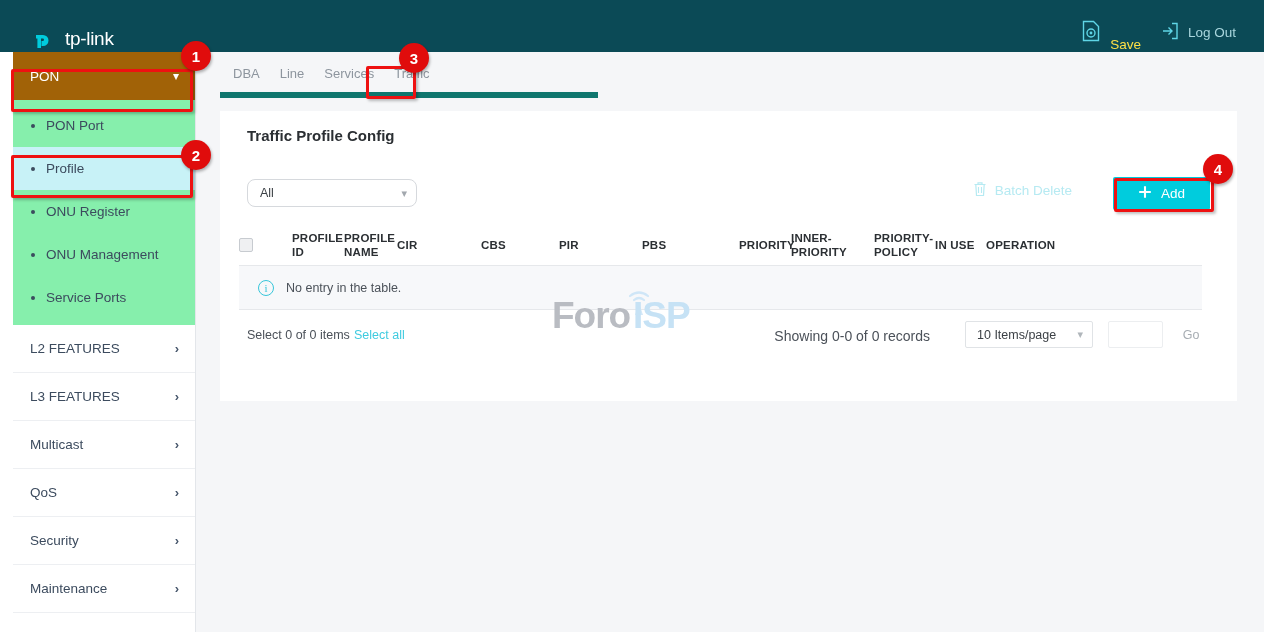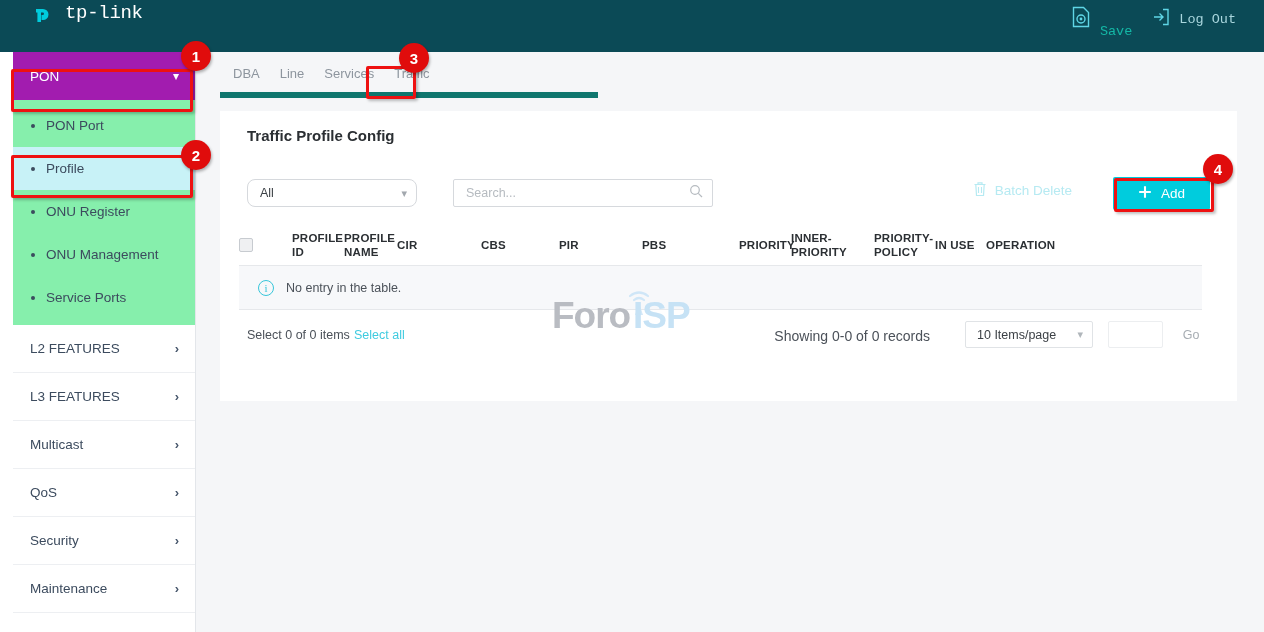--- a/index.html
+++ b/index.html
@@ -9,29 +9,29 @@
     font-family:"Liberation Sans", sans-serif;
     background:#f5f6f8;
     overflow:hidden;
     position:relative;
   }
 
   
   .header {
     position:absolute; left:0; top:0; width:1264px; height:52px;
     background:#0b4a56;
-    display:flex; align-items:flex-start;font-family:Liberation Mono, monospace;
+    display:flex; align-items:flex-end;
   }
   .logo { margin-left:32px; display:flex; align-items:center; gap:7px; }
   .logo-mark { width:26px; height:26px; position:relative; }
   .logo-text { color:#ffffff; font-size:19px; letter-spacing:-0.3px; font-weight:400; }
   .header-right { margin-left:auto; display:flex; align-items:center; gap:18px; margin-right:28px; }
   .hdr-btn { display:flex; align-items:center; gap:9px; cursor:pointer; }
   .hdr-btn .lbl { font-size:13.5px; }
-  .save-lbl { color:#14b8a6;margin-top:24px; }
+  .save-lbl { color:#fde047;margin-top:24px; }
   .logout-lbl { color:#a9d6dd; }
 
   
   .sidebar {
     position:absolute; left:0; top:52px; width:196px; height:580px;
     background:#ffffff;
     border-right:1px solid #e3e6ea;
     overflow:hidden;
   }
   .side-left-strip {
@@ -41,21 +41,21 @@
     position:relative;
     height:48px; margin-left:13px;
     display:flex; align-items:center;
     padding:0 16px 0 17px;
     font-size:13.5px; color:#3c4b5e;
     cursor:pointer;
     border-bottom:1px solid #edeff2;
     background:#ffffff;
   }
   .menu-group-head.active {
-    background:#a21caf; color:#ffffff; border-bottom:none;
+    background:#a16207; color:#ffffff; border-bottom:none;
   }
   .menu-group-head .caret { margin-left:auto; font-size:12px; color:#4a5b6e; }
   .menu-group-head.active .caret { color:#ffffff; }
   .submenu { margin-left:13px; background:#86efac; padding:4px 0 6px 0; }
   .submenu-item {
     height:43px; display:flex; align-items:center; padding-left:18px;
     font-size:13.5px; color:#3c4b5e; cursor:pointer;
   }
   .submenu-item.selected { background:#c8f2f7; }
   .submenu-item .dot {
@@ -295,29 +295,20 @@
 
 <div class="card">
   <div class="card-title">Traffic Profile Config</div>
 
   <div class="toolbar">
     <div class="sel-all">
       <span>All</span>
       <span class="dd">▾</span>
     </div>
 
-    <div class="searchbox">
-      <input type="text" placeholder="Search..." style="">
-      <span style="margin-left:auto;margin-right:9px;">
-        <svg width="14" height="14" viewBox="0 0 14 14">
-          <circle cx="6" cy="6" r="4.3" fill="none" stroke="#b6bbc0" stroke-width="1.2"></circle>
-          <path d="M9.3 9.3 L13 13" stroke="#b6bbc0" stroke-width="1.2" fill="none"></path>
-        </svg>
-      </span>
-    </div>
 
     <div class="batch-delete">
       <span>
         <svg width="14" height="16" viewBox="0 0 14 16">
           <path d="M1.5 3.5 h11 M5 3.5 V1.8 h4 V3.5 M2.8 3.5 l0.7 11 h7 l0.7 -11" fill="none" stroke="#b6eaf2" stroke-width="1.2"></path>
           <path d="M5.5 6 v6 M8.5 6 v6" stroke="#b6eaf2" stroke-width="1.1" fill="none"></path>
         </svg>
       </span>
       <span>Batch Delete</span>
     </div>

